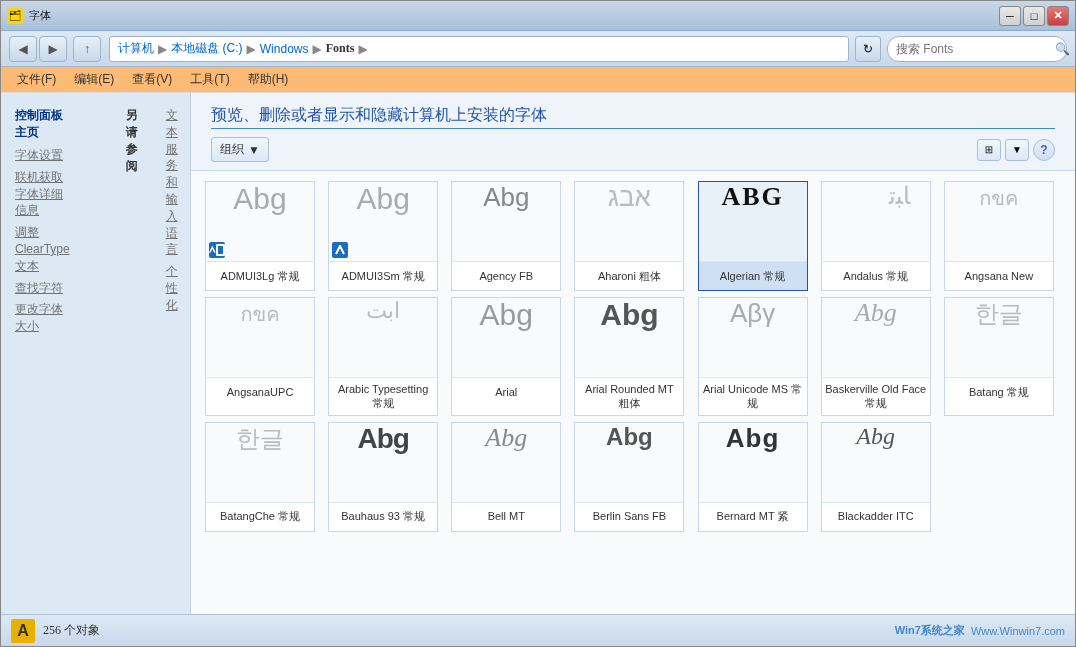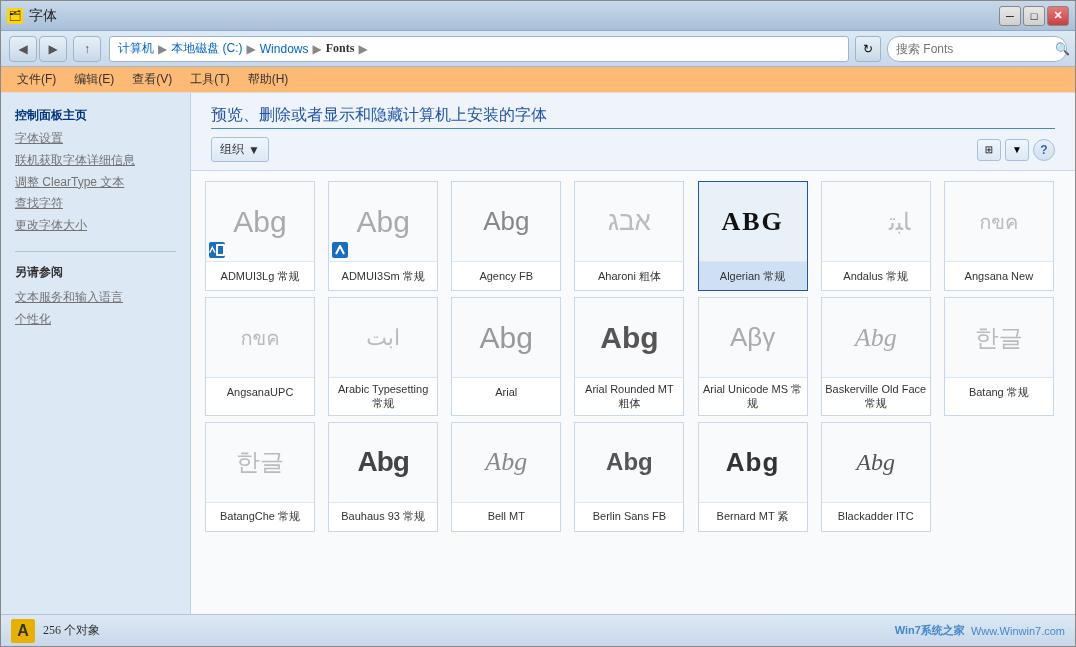--- a/index.html
+++ b/index.html
@@ -43,21 +43,21 @@
       width: 16px;
       height: 16px;
       background: #ffd700;
       border-radius: 2px;
       display: flex;
       align-items: center;
       justify-content: center;
       font-size: 10px;
     }
     .titlebar-title {
-      font-size: 14px;
+      font-size: 11px;
       color: #1a1a1a;
     }
     .titlebar-controls {
       display: flex;
       gap: 2px;
     }
     .titlebar-btn {
       width: 22px;
       height: 20px;
       border: 1px solid #888;
@@ -182,21 +182,21 @@
       display: flex;
       overflow: hidden;
     }
 
     
     .sidebar {
       width: 190px;
       background: #dce8f4;
       border-right: 1px solid #c0d0e0;
       display: flex;
-      flex-direction: column;
+      flex-direction: row;
       padding: 10px 0;
       flex-shrink: 0;
       overflow-y: auto;
     }
     .sidebar-section {
       padding: 4px 14px;
     }
     .sidebar-title {
       font-size: 12px;
       color: #003380;
@@ -321,21 +321,20 @@
     .font-item.selected {
       border-color: #2255aa;
       background: #d0e0f4;
     }
     .font-preview-box {
       width: 100%;
       height: 80px;
       background: #f8fafc;
       border-bottom: 1px solid #d8e8f4;
       display: flex;
-      align-items: center;
       justify-content: center;
       position: relative;
       overflow: hidden;
     }
     .font-shortcut-icon {
       position: absolute;
       bottom: 3px;
       left: 3px;
       width: 14px;
       height: 14px;

